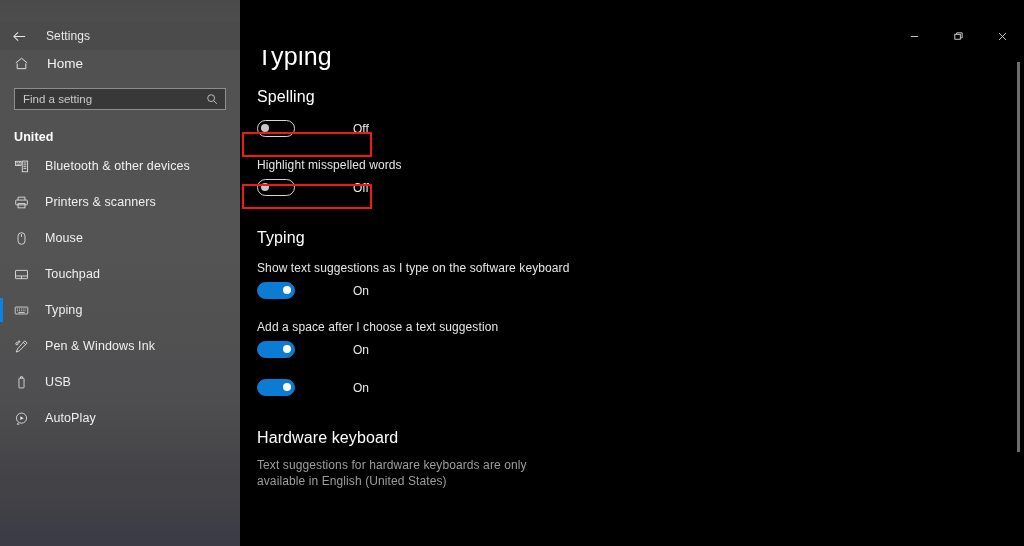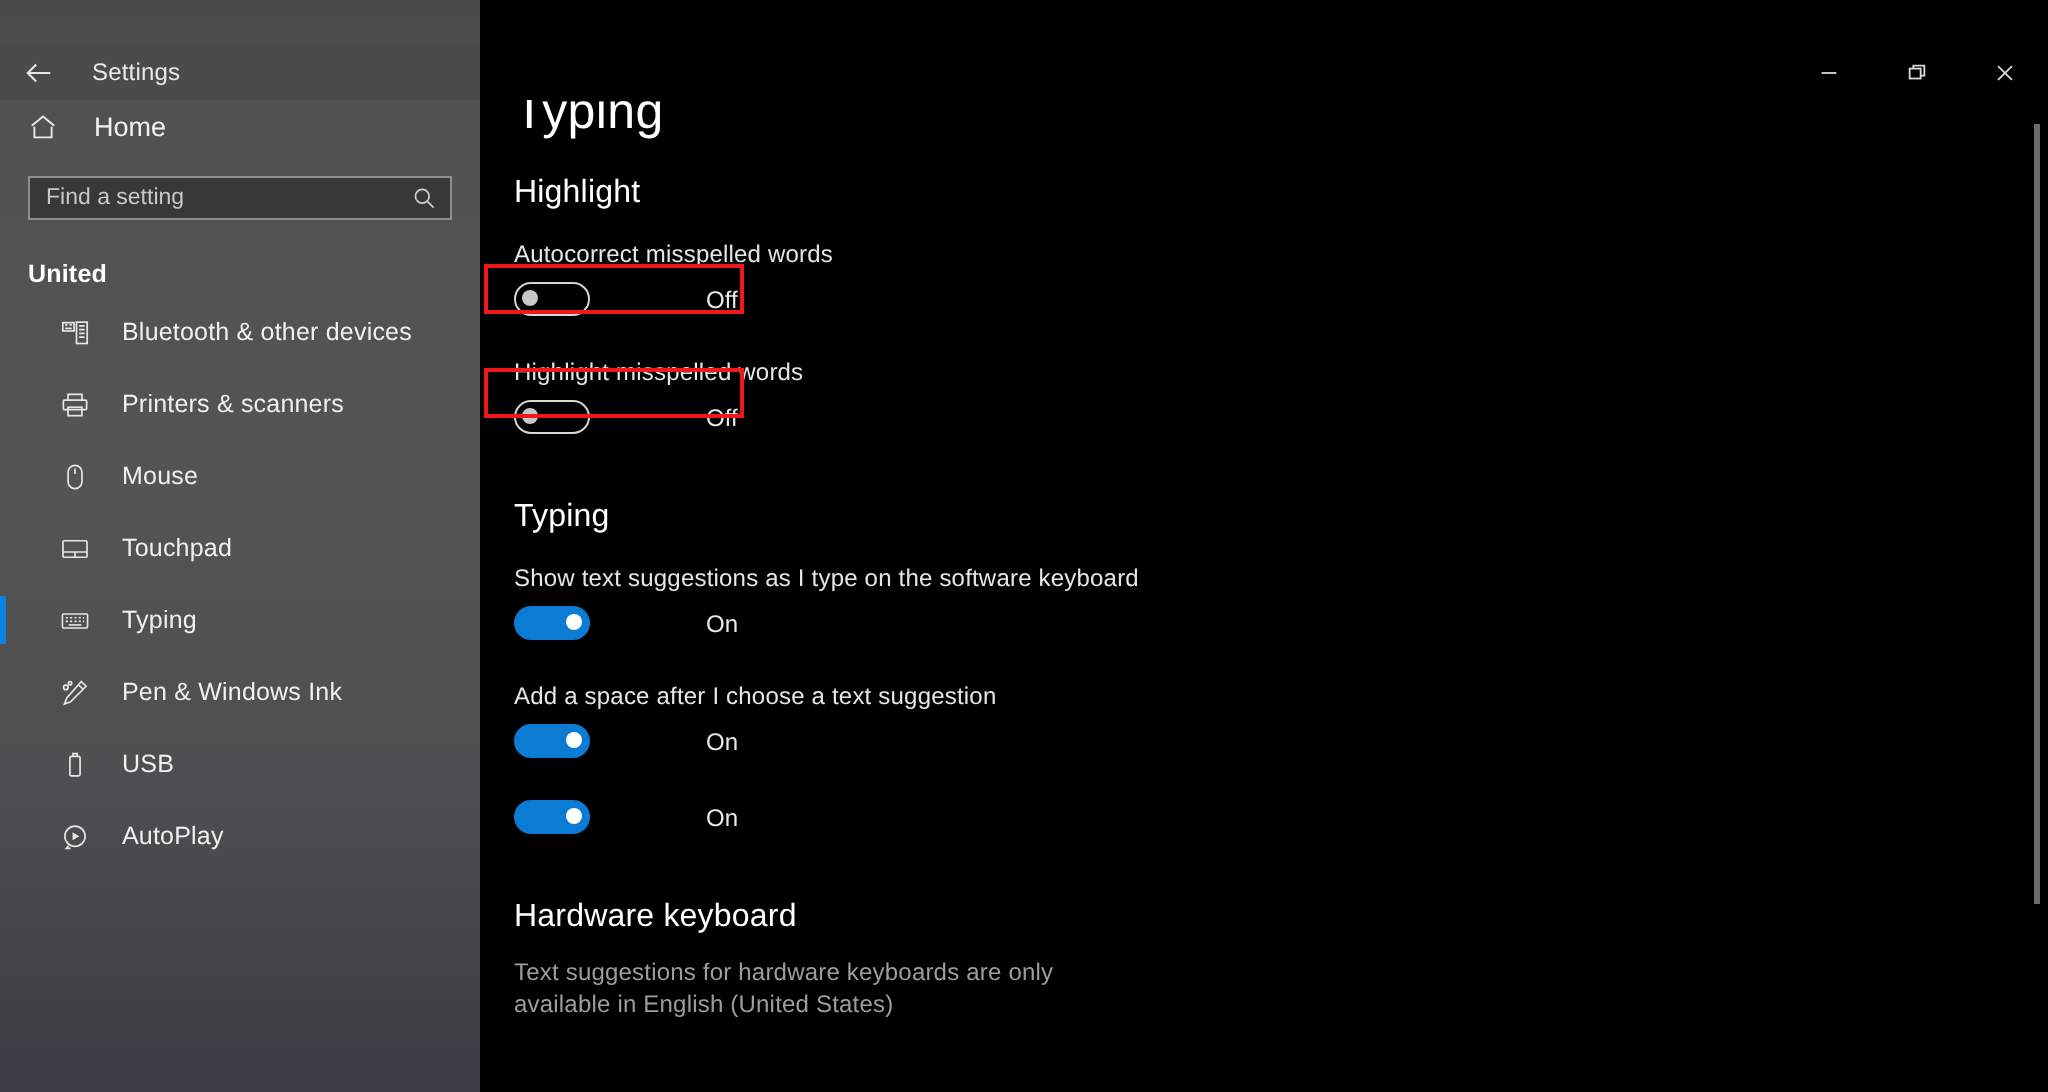--- a/index.html
+++ b/index.html
@@ -66,21 +66,21 @@
   .search-box input::placeholder { color:#c9c9c9; opacity:1; }
   .search-ico { padding-right:7px; color:#d2d2d2; display:flex; align-items:center; }
 
   .group-title {
     font-size:12.5px; font-weight:bold; color:#ffffff;
     padding:20px 0 4px 14px; letter-spacing:.1px;
   }
 
   .nav-item {
     position:relative; display:flex; align-items:center;
-    height:36px; padding-left:30px;text-align:center;
+    height:36px; padding-left:14px;text-align:center;
   }
   .nav-item.selected::before {
     content:""; position:absolute; left:0; top:6px;
     width:3px; height:24px; background:#0a84e0;
   }
   .nav-ico {
     width:22px; display:flex; align-items:center; justify-content:flex-start;
     color:#e6e6e6;
   }
   .nav-ico svg { display:block; }
@@ -292,23 +292,22 @@
       </div>
 
     </div>
   </div>
 
   <div class="content">
     <div class="content-inner">
 
       <div class="page-title">Typing</div>
 
-      <div class="section-head">Highlight</div>
-
-      <div class="setting-label">Autocorrect misspelled words</div>
+      <div class="section-head">Spelling</div>
+
       <div class="toggle-row">
         <div class="toggle off">
             <span class="knob"></span>
           </div>
         <span class="toggle-state">Off</span>
       </div>
 
       <div class="setting-label">Highlight misspelled words</div>
       <div class="toggle-row">
         <div class="toggle off">

